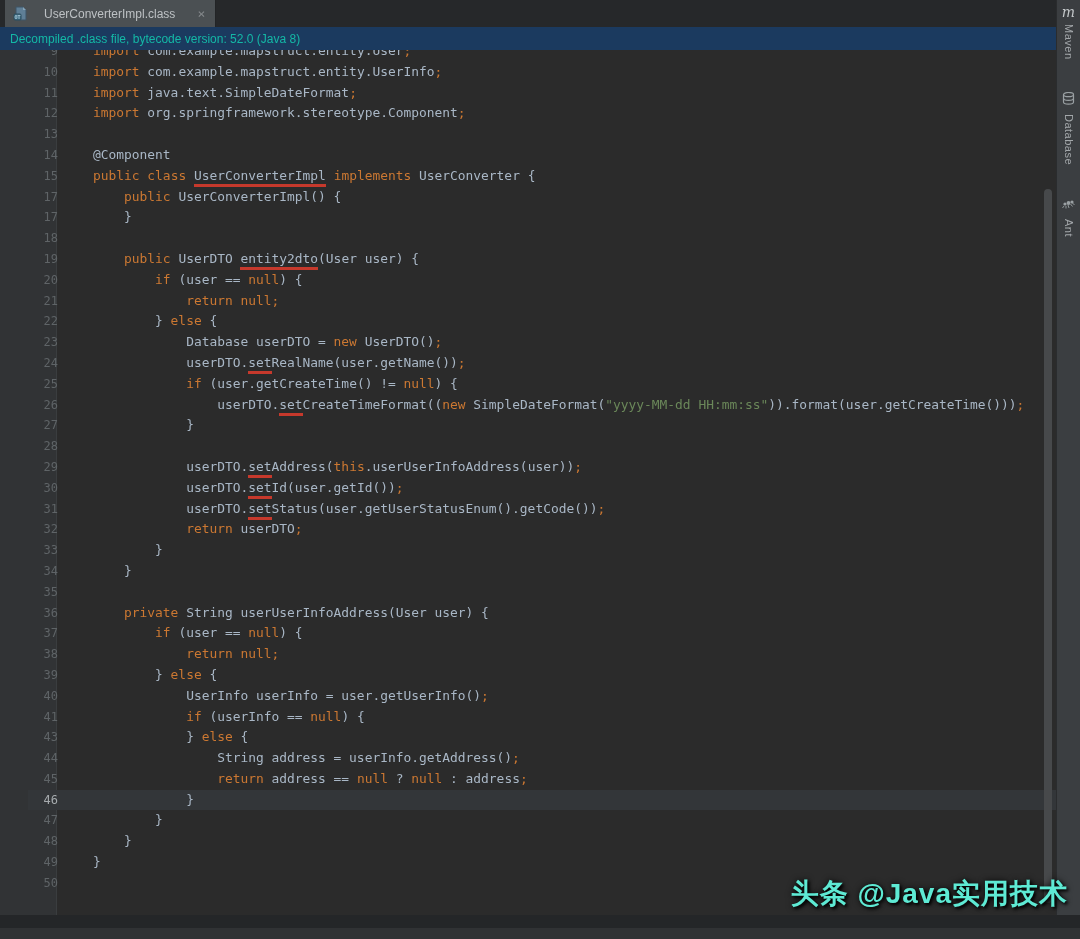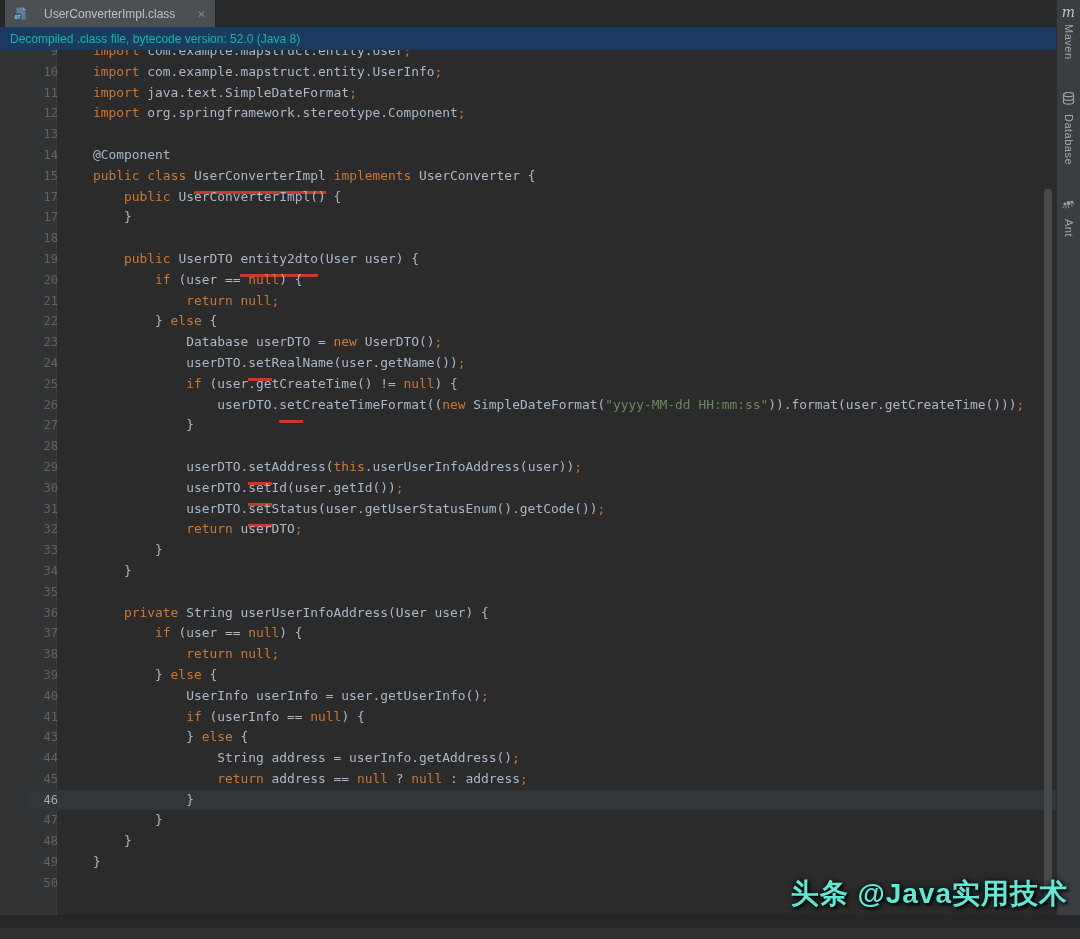--- a/index.html
+++ b/index.html
@@ -35,21 +35,21 @@
   .ln {
     display:inline-block; width:30px; text-align:right; vertical-align:top;
     font-size:12px; color:#5f6467; user-select:none;
   }
   .row.current .ln { color:#a6abae; }
   .code { display:inline-block; vertical-align:top; padding-left:35px; font-size:12.9px; color:var(--text,#a9b7c6); white-space:pre; }
   .t-kw   { color:var(--keyword,#cc7832); }
   .t-id   { color:var(--text,#a9b7c6); }
   .t-str  { color:var(--string,#6a8759); }
   .t-semi { color:var(--semicolon,#cc7832); }
-  .t-u    { color:var(--text,#a9b7c6); border-bottom:3px solid var(--underline,#c6392c); padding-bottom:8px; }
+  .t-u    { color:var(--text,#a9b7c6); border-bottom:3px solid var(--underline,#c6392c); padding-bottom:1px; }
   
   .vscroll { position:absolute; left:1044px; top:189px; width:8px; height:714px; background:#47494b; border-radius:4px; z-index:2; }
   
   .strip1 { position:absolute; left:0; top:915px; width:1080px; height:13px; background:#242628; z-index:3; }
   .strip2 { position:absolute; left:0; top:928px; width:1080px; height:11px; background:#303234; z-index:3; }
   
   .sidebar {
     position:absolute; right:0; top:0; width:24px; height:915px;
     background:#3b3e41; border-left:1px solid #2a2c2e; z-index:7;
     display:flex; flex-direction:column; align-items:center; padding-top:5px;

